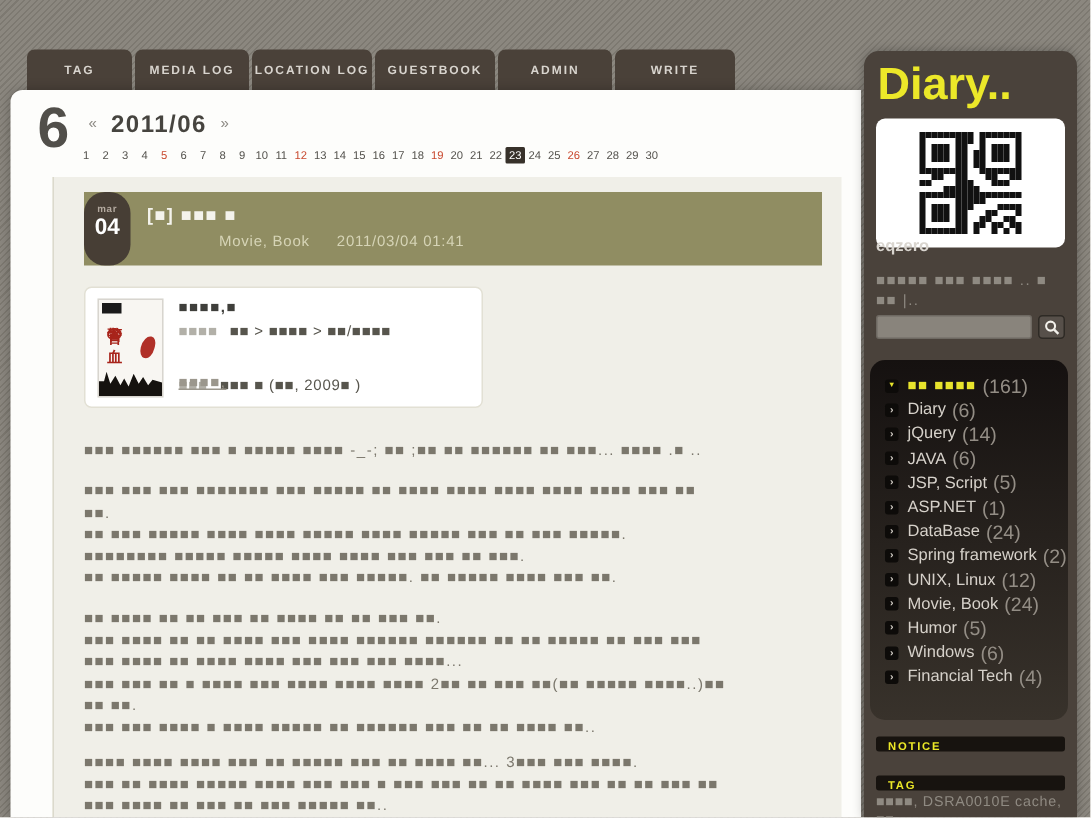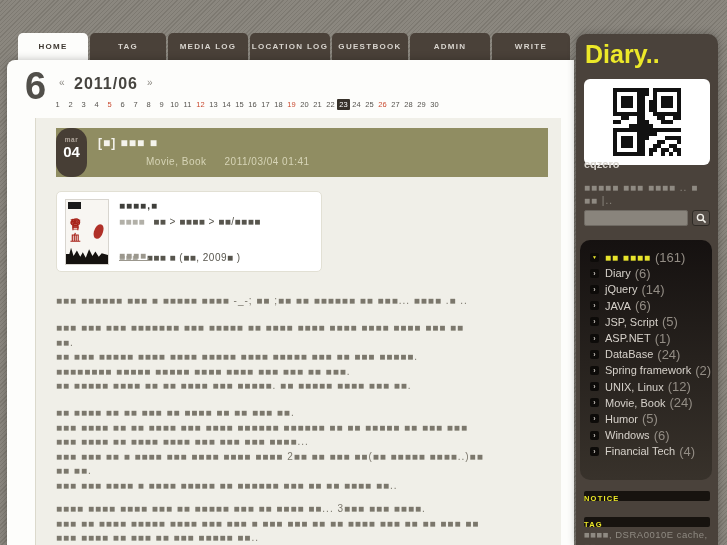--- a/index.html
+++ b/index.html
@@ -61,21 +61,21 @@
   .brow .val { color:#57554d; }
   .blink  { position:absolute; left:62px; top:58px; font-size:10px; color:#9b978d;
             text-decoration:underline; letter-spacing:1px; cursor:pointer; }
   
   .para { position:absolute; left:20px; width:500px; font-size:10px; color:#7b776c;
           letter-spacing:1px; line-height:14.5px; white-space:nowrap; }
   .para.p1 { top:176px; } .para.p2 { top:203px; } .para.p3 { top:288px; } .para.p4 { top:384px; }
   
   #sidebar { position:absolute; left:576px; top:34px; width:142px; height:511px;
              background:#4a423b; border-radius:10px 10px 0 0; box-shadow:0 0 8px rgba(0,0,0,.3); }
-  .stitle { position:absolute; left:9px; top:6px; font-size:25px; font-weight:bold;
+  .stitle { position:absolute; left:9px; top:6px; font-size:30px; font-weight:bold;
             color:#ece829; cursor:pointer; }
   .qrbox { position:absolute; left:8px; top:45px; width:126px; height:86px;
            background:#ffffff; border-radius:6px; }
   .qr { position:absolute; left:29px; top:9px; width:68px; height:68px;
         display:grid; grid-template-columns:repeat(17,4px); grid-template-rows:repeat(17,4px); }
   .qr i { display:block; } .qr i.k { background:#111111; }
   .pname { position:absolute; left:8px; top:124px; font-size:11px; font-weight:bold; color:#d9d5cf; }
   .pdesc { position:absolute; left:8px; top:147px; font-size:10px; color:#8f8a82;
            letter-spacing:1px; line-height:13px; }
   .sinput { position:absolute; left:8px; top:176px; width:104px; height:16px;
@@ -87,32 +87,31 @@
             background:linear-gradient(#151110,#38322b); padding:9px 0 0 10px; overflow:hidden; }
   .catrow { display:flex; align-items:center; height:16.2px; cursor:pointer; }
   .bullet { width:9px; height:9px; background:#0d0b09; border-radius:2px; color:#cfcac3;
             font-size:7px; font-weight:bold; line-height:9px; text-align:center; margin-right:6px; flex:none; }
   .catrow.all .bullet { color:#e8e42c; font-size:5px; }
   .catlabel { font-size:11px; color:#d6d1ca; margin-right:4px; white-space:nowrap; }
   .catrow.all .catlabel { font-size:10px; font-weight:bold; color:#e8e42c; letter-spacing:1px; }
   .catcount { font-size:13px; color:#938d85; }
   .hdr { position:absolute; left:8px; width:126px; height:10px; background:#17130f;
          border-radius:2px; line-height:10px; }
-  .hdr span { margin-left:0; font-size:7.5px; font-weight:bold; color:#ece827; letter-spacing:1.2px; }
+  .hdr span { margin-left:8px; font-size:7.5px; font-weight:bold; color:#ece827; letter-spacing:1.2px; }
   .hdr.notice { top:457px; } .hdr.tagh { top:483px; }
   .taglines { position:absolute; left:8px; top:495px; width:128px; font-size:9.5px;
               color:#8f8a82; letter-spacing:.5px; line-height:12px; cursor:pointer; }
 </style>
 </head>
 <body>
 
 <div id="screen">
 
   <nav class="tabs" id="tabbar">
-      <div class="tab active">HOME</div>
       <div class="tab">TAG</div>
       <div class="tab">MEDIA LOG</div>
       <div class="tab">LOCATION LOG</div>
       <div class="tab">GUESTBOOK</div>
       <div class="tab">ADMIN</div>
       <div class="tab">WRITE</div>
     </nav>
 
   <div id="panel">
     <div class="cal-month">6</div>

